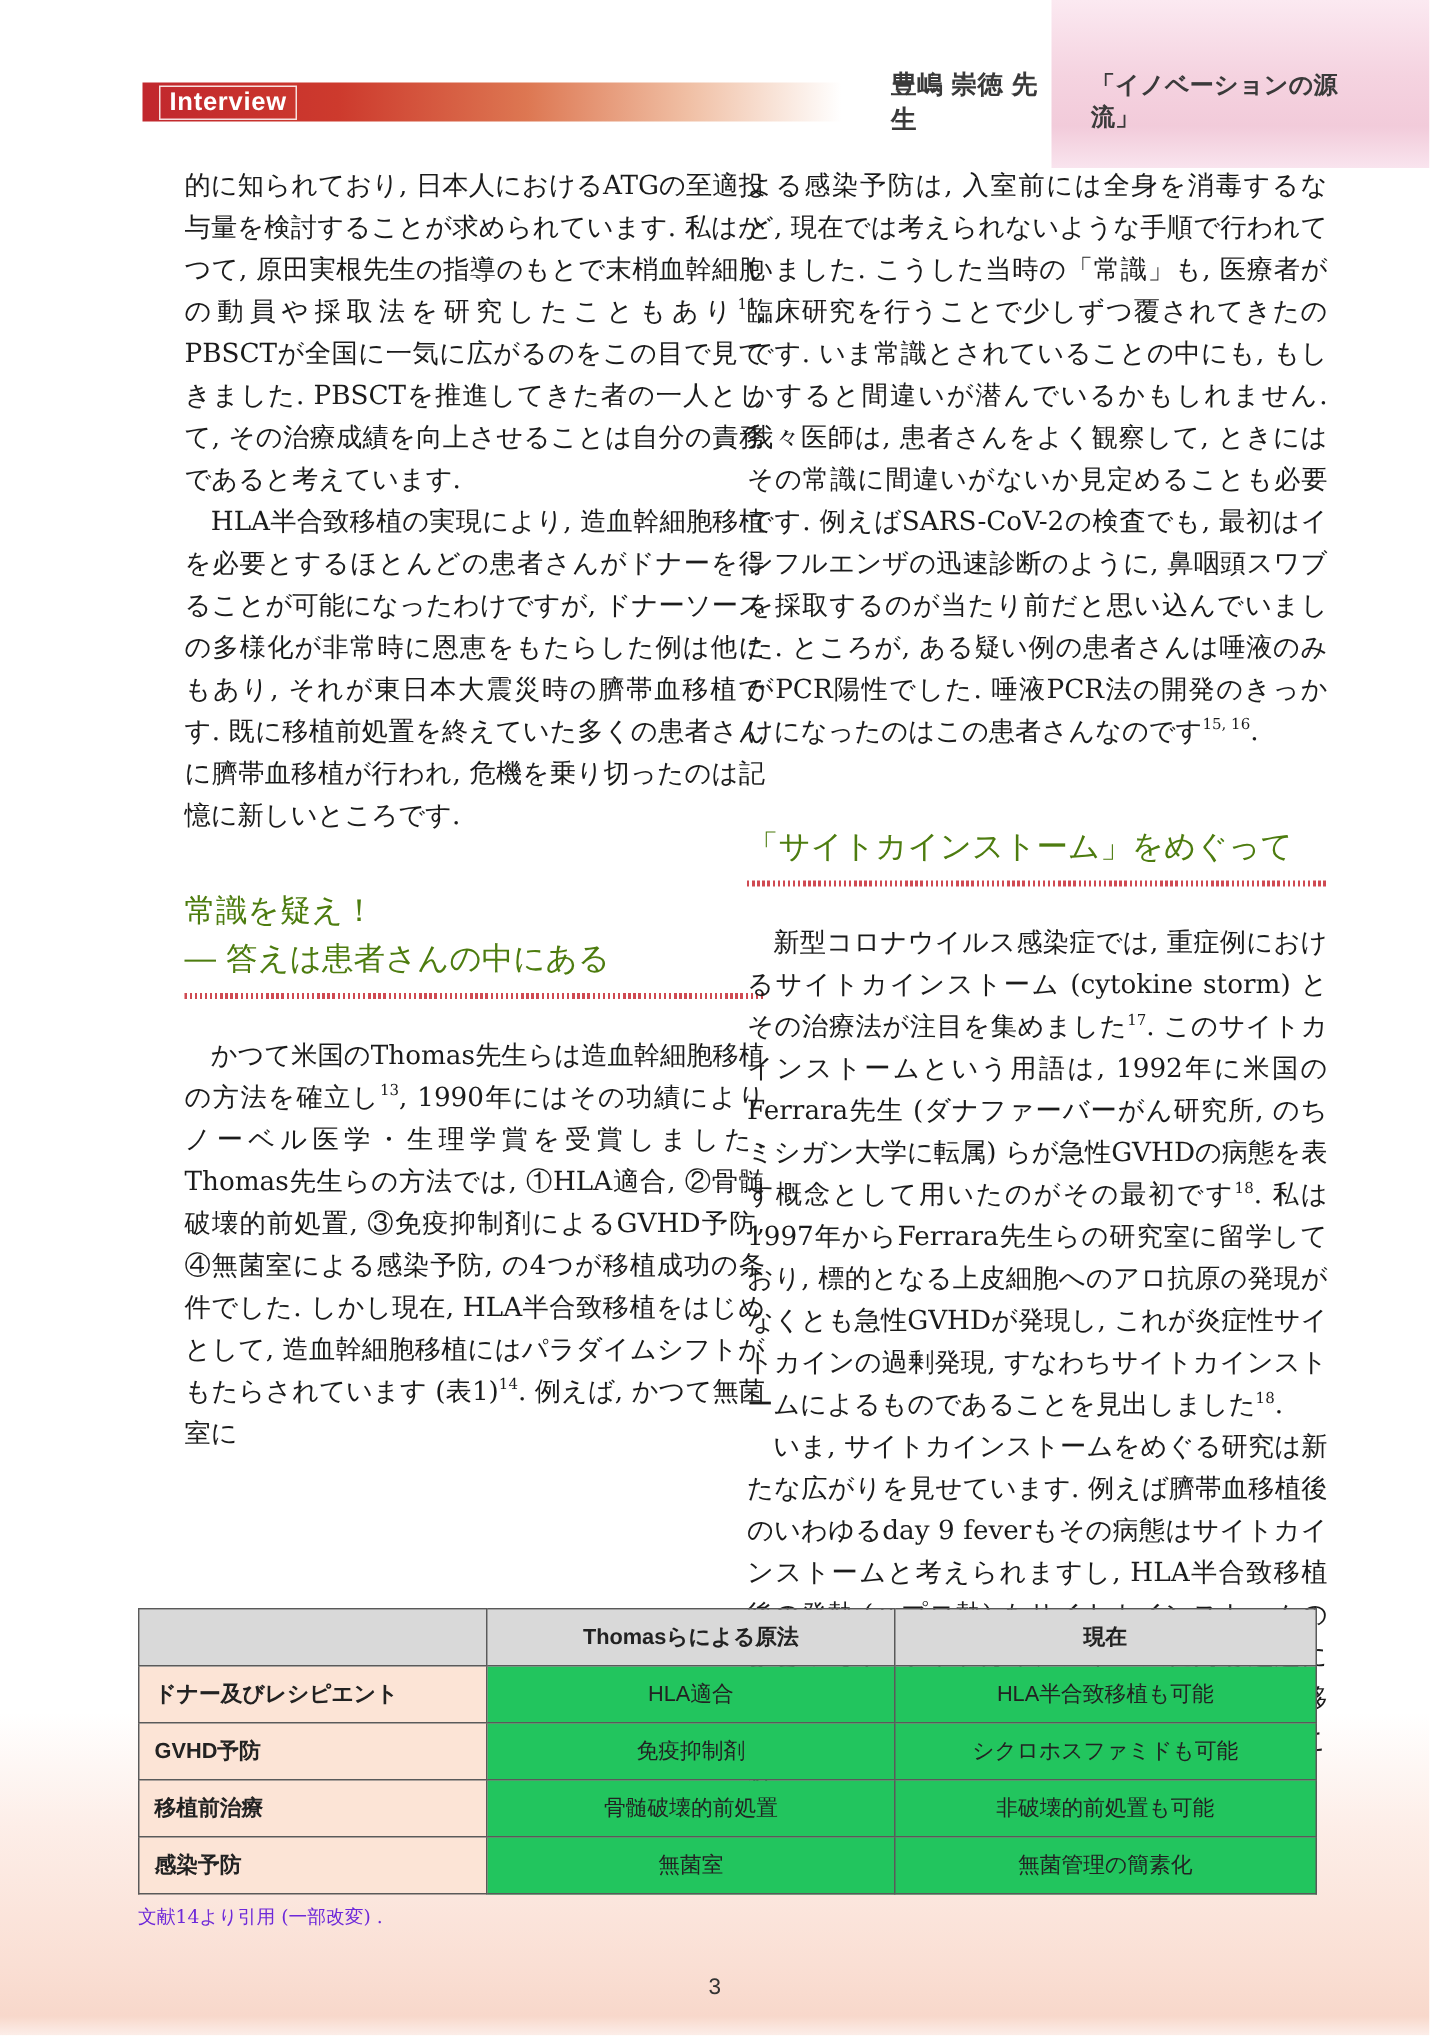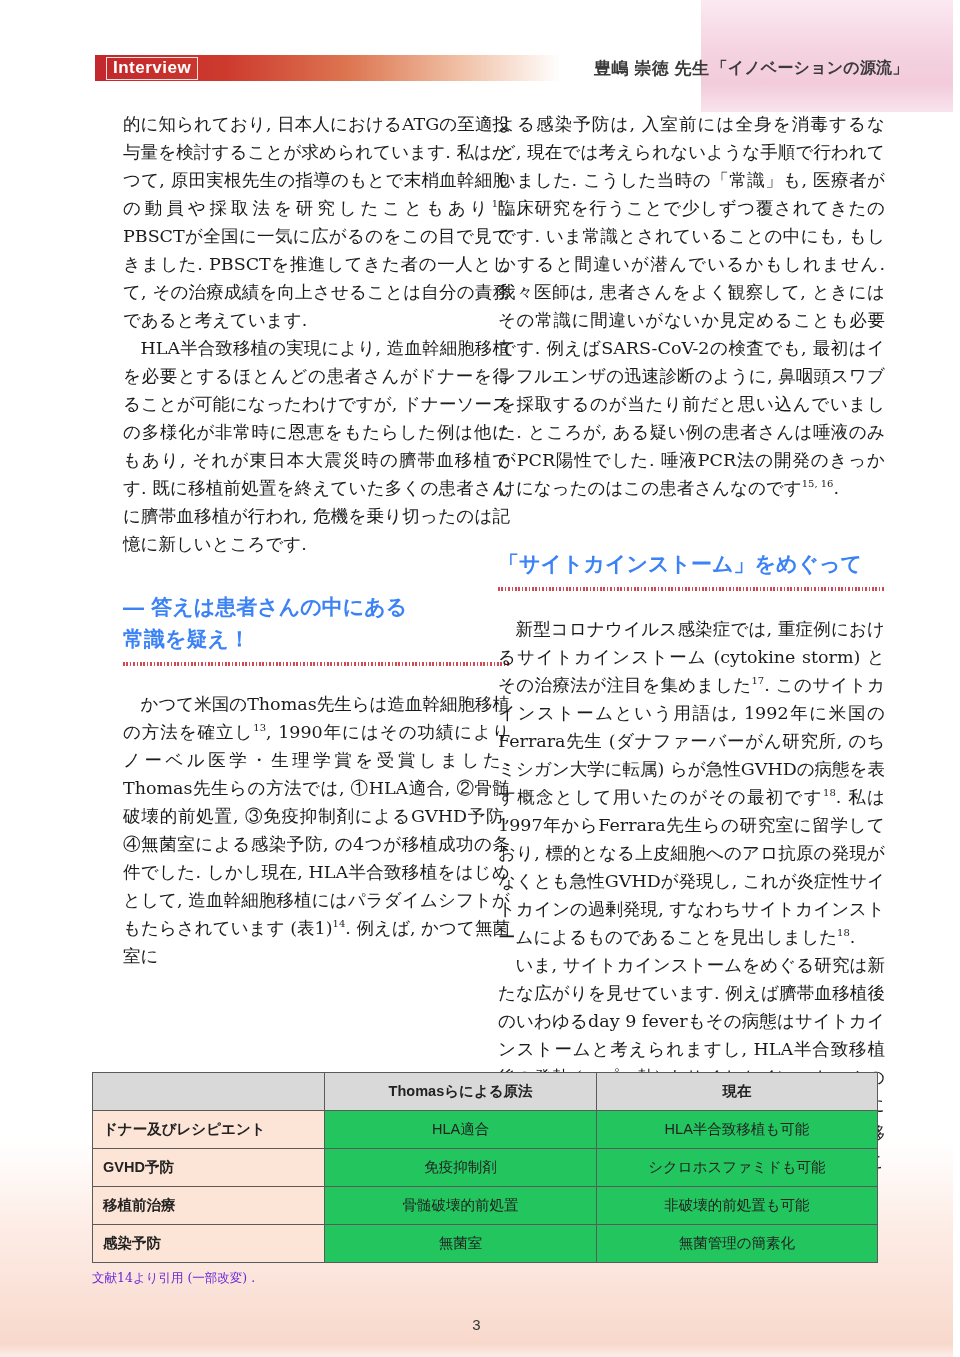--- a/index.html
+++ b/index.html
@@ -13,35 +13,35 @@
     background:linear-gradient(180deg,rgba(252,236,229,0) 0%,#fdeee8 35%,#fadfd4 78%,#f8d8cb 94%,#fceee9 100%);}
 
   
   .header-bar{position:absolute;left:95px;top:55px;width:466px;height:26px;
     background:linear-gradient(90deg,#c1272d 0%,#cd3a2d 28%,#dd7752 55%,#f0bfa4 78%,rgba(255,255,255,0) 100%);
     display:flex;align-items:center;}
   .header-label{font-family:"Liberation Sans","DejaVu Sans",sans-serif;font-weight:bold;
     font-size:17px;color:#ffffff;letter-spacing:.5px;margin-left:11px;
     border:1px solid rgba(255,255,255,.85);padding:0 6px 1px 6px;line-height:20px;}
   .header-right{position:absolute;top:55px;left:594px;width:330px;height:26px;
-    display:flex;align-items:center;gap:2px;
+    display:flex;align-items:center;gap:18px;
     font-family:"Liberation Sans","DejaVu Sans",sans-serif;font-weight:bold;color:#3a3a3a;}
   .header-author{font-size:17px;letter-spacing:.5px;}
   .header-series{font-size:16px;letter-spacing:.2px;}
 
   
   .col{position:absolute;top:110px;width:387px;font-size:17.5px;line-height:28px;
        text-align:justify;}
   .col-left{left:92px;margin-left:31px;}
   .col-right{left:498px;}
   .col p{margin:0;}
   .indent{text-indent:1em;}
   sup{font-size:10px;line-height:0;vertical-align:super;letter-spacing:0;}
 
-  .sec-heading{color:#3b82f6;font-weight:bold;font-size:21px;line-height:32px;
+  .sec-heading{color:#4d7c0f;font-weight:normal;font-size:21px;line-height:32px;
     font-family:"DejaVu Serif","Liberation Serif",serif;}
   .dotted-rule{height:4px;margin:7px 0 0 0;
     background-image:repeating-linear-gradient(90deg,#cf4a52 0 1.6px,rgba(255,255,255,0) 1.6px 3.4px);}
   .mt-heading-left{margin-top:33px;}
   .mt-heading-right{margin-top:46px;}
   .after-rule{margin-top:24px !important;}
 
   
   .table-block{position:absolute;left:92px;top:1072px;width:786px;
     font-family:"Liberation Sans","DejaVu Sans",sans-serif;}
@@ -73,22 +73,22 @@
   </div>
   <div class="header-right">
     <span class="header-author">豊嶋 崇徳 先生</span>
     <span class="header-series">「イノベーションの源流」</span>
   </div>
 
   <div class="col col-left">
     <p>的に知られており, 日本人におけるATGの至適投与量を検討することが求められています. 私はかつて, 原田実根先生の指導のもとで末梢血幹細胞の動員や採取法を研究したこともあり<sup>11</sup>, PBSCTが全国に一気に広がるのをこの目で見てきました. PBSCTを推進してきた者の一人として, その治療成績を向上させることは自分の責務であると考えています.</p>
     <p class="indent">HLA半合致移植の実現により, 造血幹細胞移植を必要とするほとんどの患者さんがドナーを得ることが可能になったわけですが, ドナーソースの多様化が非常時に恩恵をもたらした例は他にもあり, それが東日本大震災時の臍帯血移植です. 既に移植前処置を終えていた多くの患者さんに臍帯血移植が行われ, 危機を乗り切ったのは記憶に新しいところです.</p>
     <div class="sec-heading mt-heading-left">
+      <div>常識を疑え！</div>
       <div>― 答えは患者さんの中にある</div>
-      <div>常識を疑え！</div>
     </div>
     <div class="dotted-rule"></div>
     <p class="indent after-rule">かつて米国のThomas先生らは造血幹細胞移植の方法を確立し<sup>13</sup>, 1990年にはその功績によりノーベル医学・生理学賞を受賞しました. Thomas先生らの方法では, ①HLA適合, ②骨髄破壊的前処置, ③免疫抑制剤によるGVHD予防, ④無菌室による感染予防, の4つが移植成功の条件でした. しかし現在, HLA半合致移植をはじめとして, 造血幹細胞移植にはパラダイムシフトがもたらされています (表1)<sup>14</sup>. 例えば, かつて無菌室に</p>
   </div>
 
   <div class="col col-right">
     <p>よる感染予防は, 入室前には全身を消毒するなど, 現在では考えられないような手順で行われていました. こうした当時の「常識」も, 医療者が臨床研究を行うことで少しずつ覆されてきたのです. いま常識とされていることの中にも, もしかすると間違いが潜んでいるかもしれません. 我々医師は, 患者さんをよく観察して, ときにはその常識に間違いがないか見定めることも必要です. 例えばSARS-CoV-2の検査でも, 最初はインフルエンザの迅速診断のように, 鼻咽頭スワブを採取するのが当たり前だと思い込んでいました. ところが, ある疑い例の患者さんは唾液のみがPCR陽性でした. 唾液PCR法の開発のきっかけになったのはこの患者さんなのです<sup>15, 16</sup>.</p>
     <div class="sec-heading mt-heading-right">
       <div>「サイトカインストーム」をめぐって</div>
     </div>

